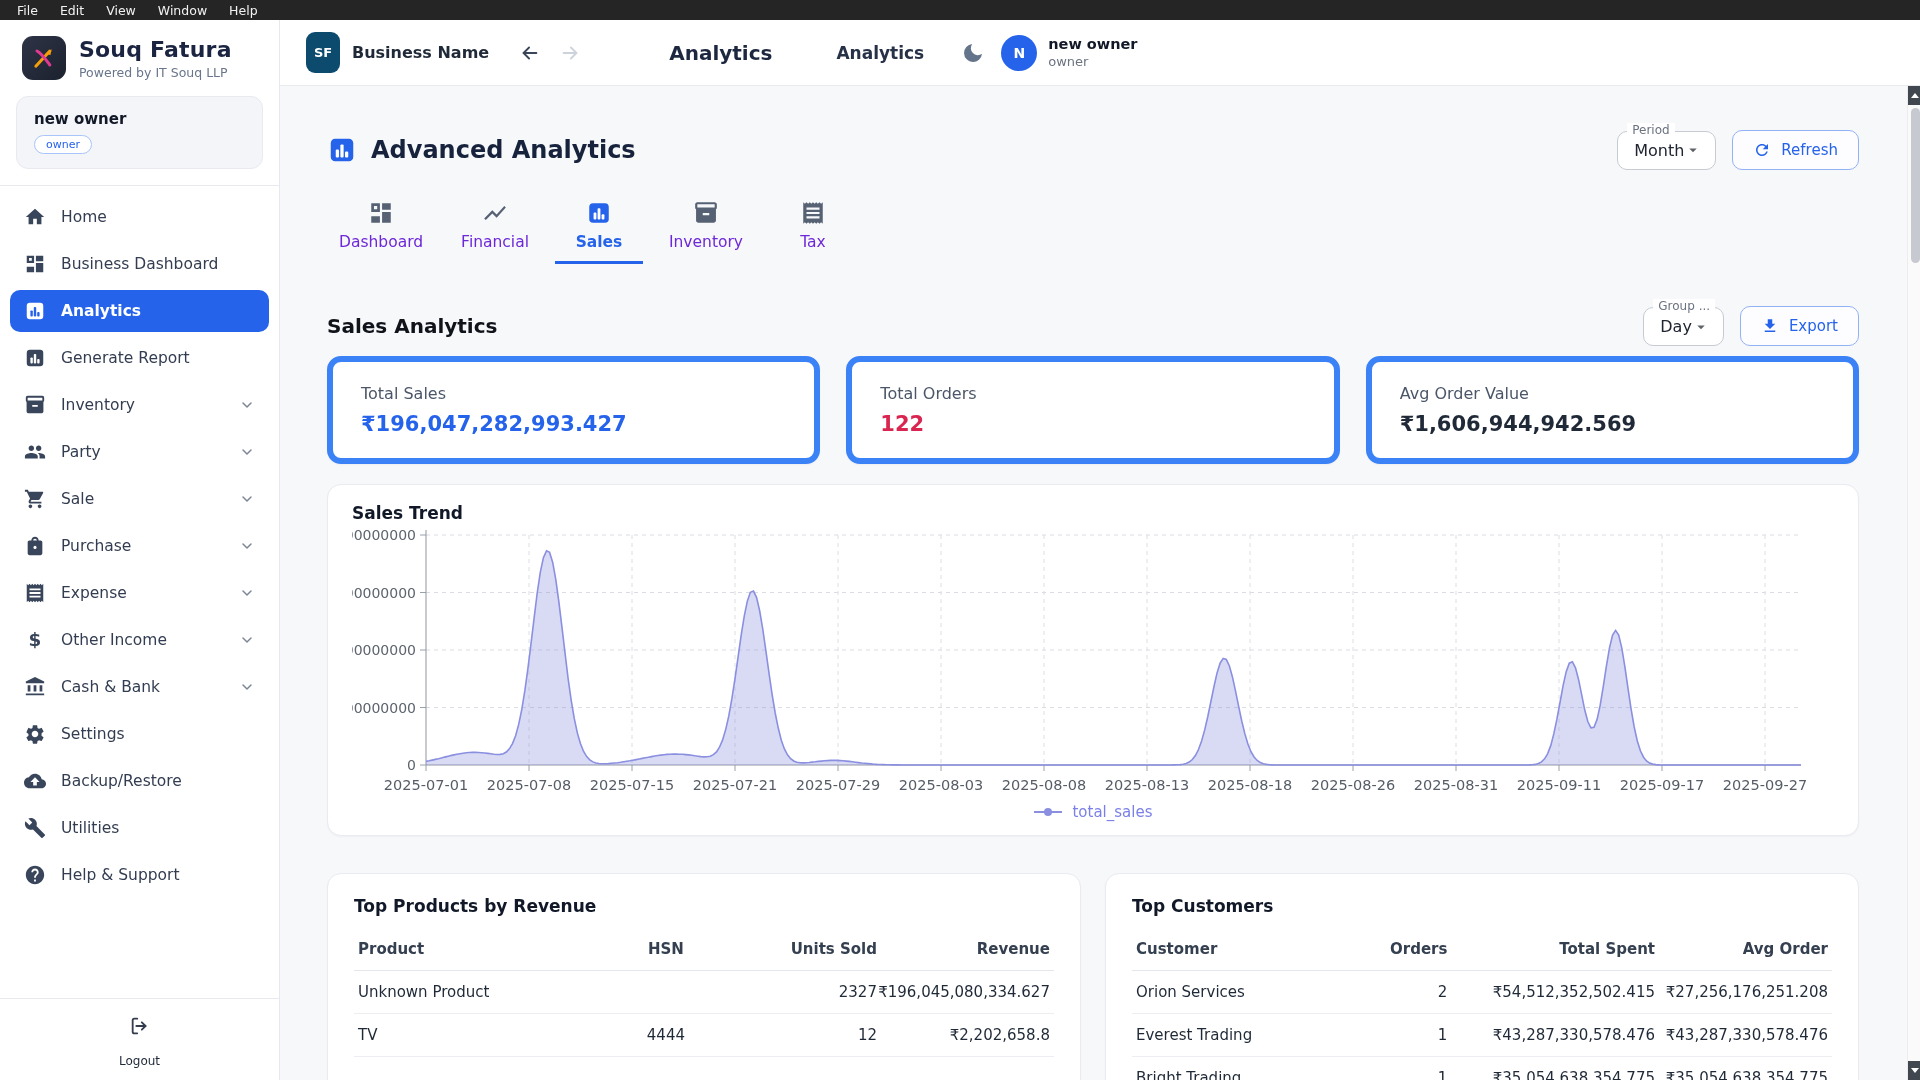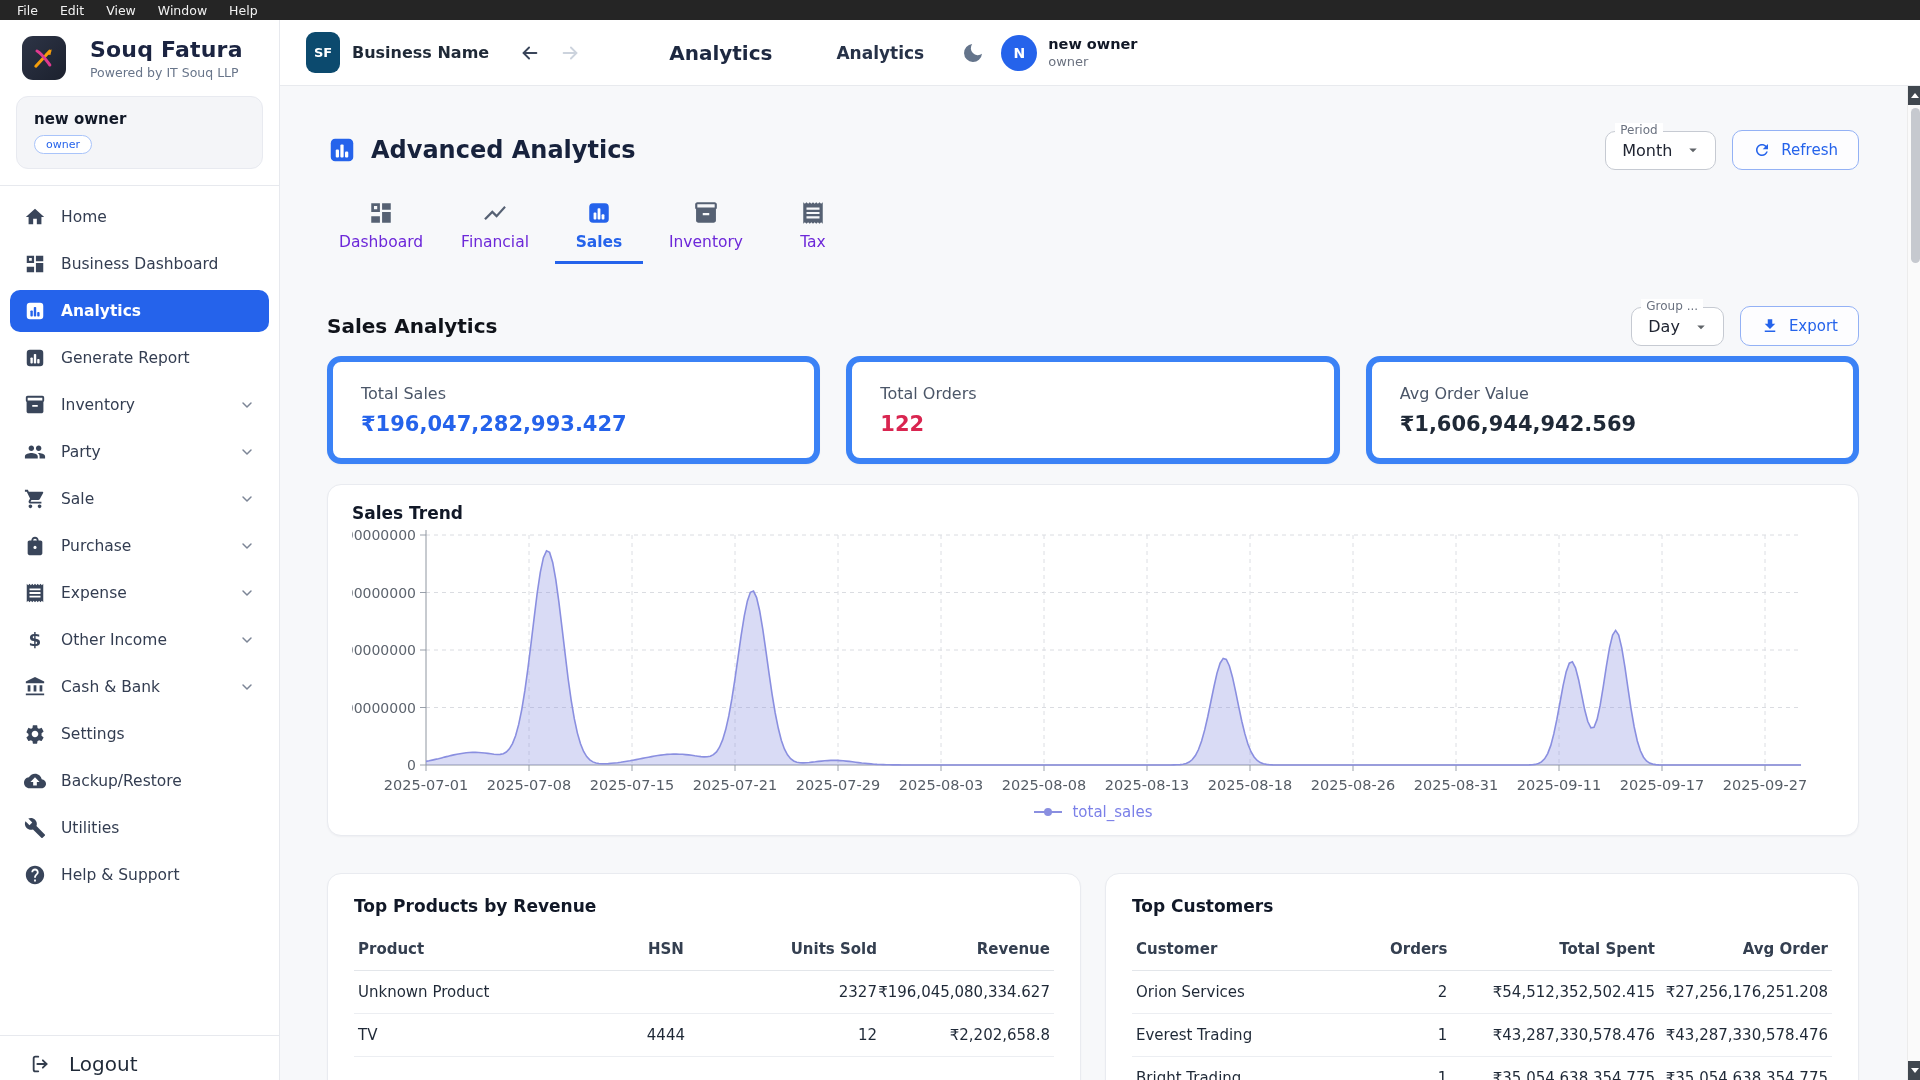--- a/index.html
+++ b/index.html
@@ -8,42 +8,42 @@
 
   
   .menubar { height:20px; background:#252525; display:flex; align-items:center; padding-left:6px; }
   .menubar .mi { color:#f2f2f2; font-size:12.5px; padding:0 11px; line-height:20px; }
 
   .shell { display:flex; height:1060px; }
 
   
   .sidebar { width:280px; min-width:280px; background:#fff; border-right:1px solid #e7e9ee;
     display:flex; flex-direction:column; overflow:hidden; }
-  .brand { display:flex; align-items:center; gap:24px; padding:16px 20px 12px 22px; }
+  .brand { display:flex; align-items:center; gap:13px; padding:16px 20px 12px 22px; }
   .brand-logo { width:44px; height:44px; border-radius:11px; background:linear-gradient(135deg,#2d3446,#1c212e);
     display:flex; align-items:center; justify-content:center; }
   .brand-logo svg { width:28px; height:28px; }
   .brand-name { font-size:22px; font-weight:700; color:#1b2441; letter-spacing:.2px; }
   .brand-sub { font-size:12.5px; color:#68758a; margin-top:3px; }
   .user-card { margin:4px 16px 16px; background:#f4f5f8; border:1px solid #e8eaf0; border-radius:12px;
     padding:13px 17px 14px; }
   .user-card .uname { font-size:15px; font-weight:700; color:#111827; }
   .role-badge { display:inline-block; margin-top:7px; font-size:11px; color:#2563eb;
     border:1px solid #a9c4fa; border-radius:999px; padding:2px 11px; background:#fff; }
   .side-divider { border-top:1px solid #e7e9ee; }
   .nav { flex:1; padding:10px 10px 0; }
   .nav-item { display:flex; align-items:center; gap:15px; padding:10px 14px; margin-bottom:5px;
     border-radius:10px; color:#333d51; font-size:15.5px; cursor:pointer; }
   .nav-item .nav-ic { width:22px; height:22px; display:flex; color:#39455a; }
   .nav-item .nav-ic svg { width:22px; height:22px; }
   .nav-item .chev { margin-left:auto; width:16px; height:16px; color:#7c8596; }
   .nav-item .chev svg { width:16px; height:16px; }
   .nav-item.active { background:#2563eb; color:#fff; font-weight:600; --bars:#2563eb; }
   .nav-item.active .nav-ic { color:#fff; }
-  .logout-row { display:flex; align-items:center; gap:17px; padding:16px 30px 4px; font-size:20px; color:#1f2937; }
+  .logout-row { display:flex; align-items:center; gap:17px; padding:16px 30px 12px; font-size:12px; color:#1f2937;flex-direction:column; }
   .logout-row .nav-ic { width:22px; height:22px; color:#333d4d; }
   .logout-row .nav-ic svg { width:22px; height:22px; }
 
   
   .rightcol { flex:1; display:flex; flex-direction:column; position:relative; }
   .topbar { height:66px; background:#fff; border-bottom:1px solid #e8eaee; display:flex;
     align-items:center; padding:0 26px; }
   .biz { display:flex; align-items:center; gap:12px; }
   .biz-badge { width:34px; height:41px; border-radius:9px; background:#0c4a6e; color:#fff;
     font-size:13px; font-weight:700; display:flex; align-items:center; justify-content:center; }
@@ -64,21 +64,21 @@
 
   .content { flex:1; background:#f7f8fa; padding:44px 63px 0 47px; overflow:hidden; }
 
   .title-row { display:flex; align-items:center; }
   .page-ic { width:30px; height:30px; color:#2563eb; }
   .page-ic svg { width:30px; height:30px; }
   .adv-title { margin-left:14px; font-size:24px; font-weight:700; color:#17223c; }
   .title-right { margin-left:auto; display:flex; align-items:center; gap:16px; }
 
   .select { position:relative; background:#fff; border:1px solid #c6cad2; border-radius:10px;
-    padding:9px 13px 9px 16px; display:flex; align-items:center; gap:12px; min-width:92px; cursor:pointer; }
+    padding:9px 13px 9px 16px; display:flex; align-items:center; gap:0; min-width:92px; cursor:pointer; }
   .select .flabel { position:absolute; top:-9px; left:9px; background:#fff; padding:0 5px;
     font-size:12px; color:#6b7280; white-space:nowrap; }
   .select .val { font-size:16px; color:#202532; }
   .select .caret { width:18px; height:18px; color:#5f6368; }
   .select .caret svg { width:18px; height:18px; }
 
   .btn-outline { display:flex; align-items:center; gap:10px; background:#fdfdff; border:1px solid #93b1f5;
     border-radius:10px; padding:10px 20px; color:#2563eb; font-size:15px; font-weight:500; cursor:pointer; }
   .btn-outline .bic { width:18px; height:18px; }
   .btn-outline .bic svg { width:18px; height:18px; }

